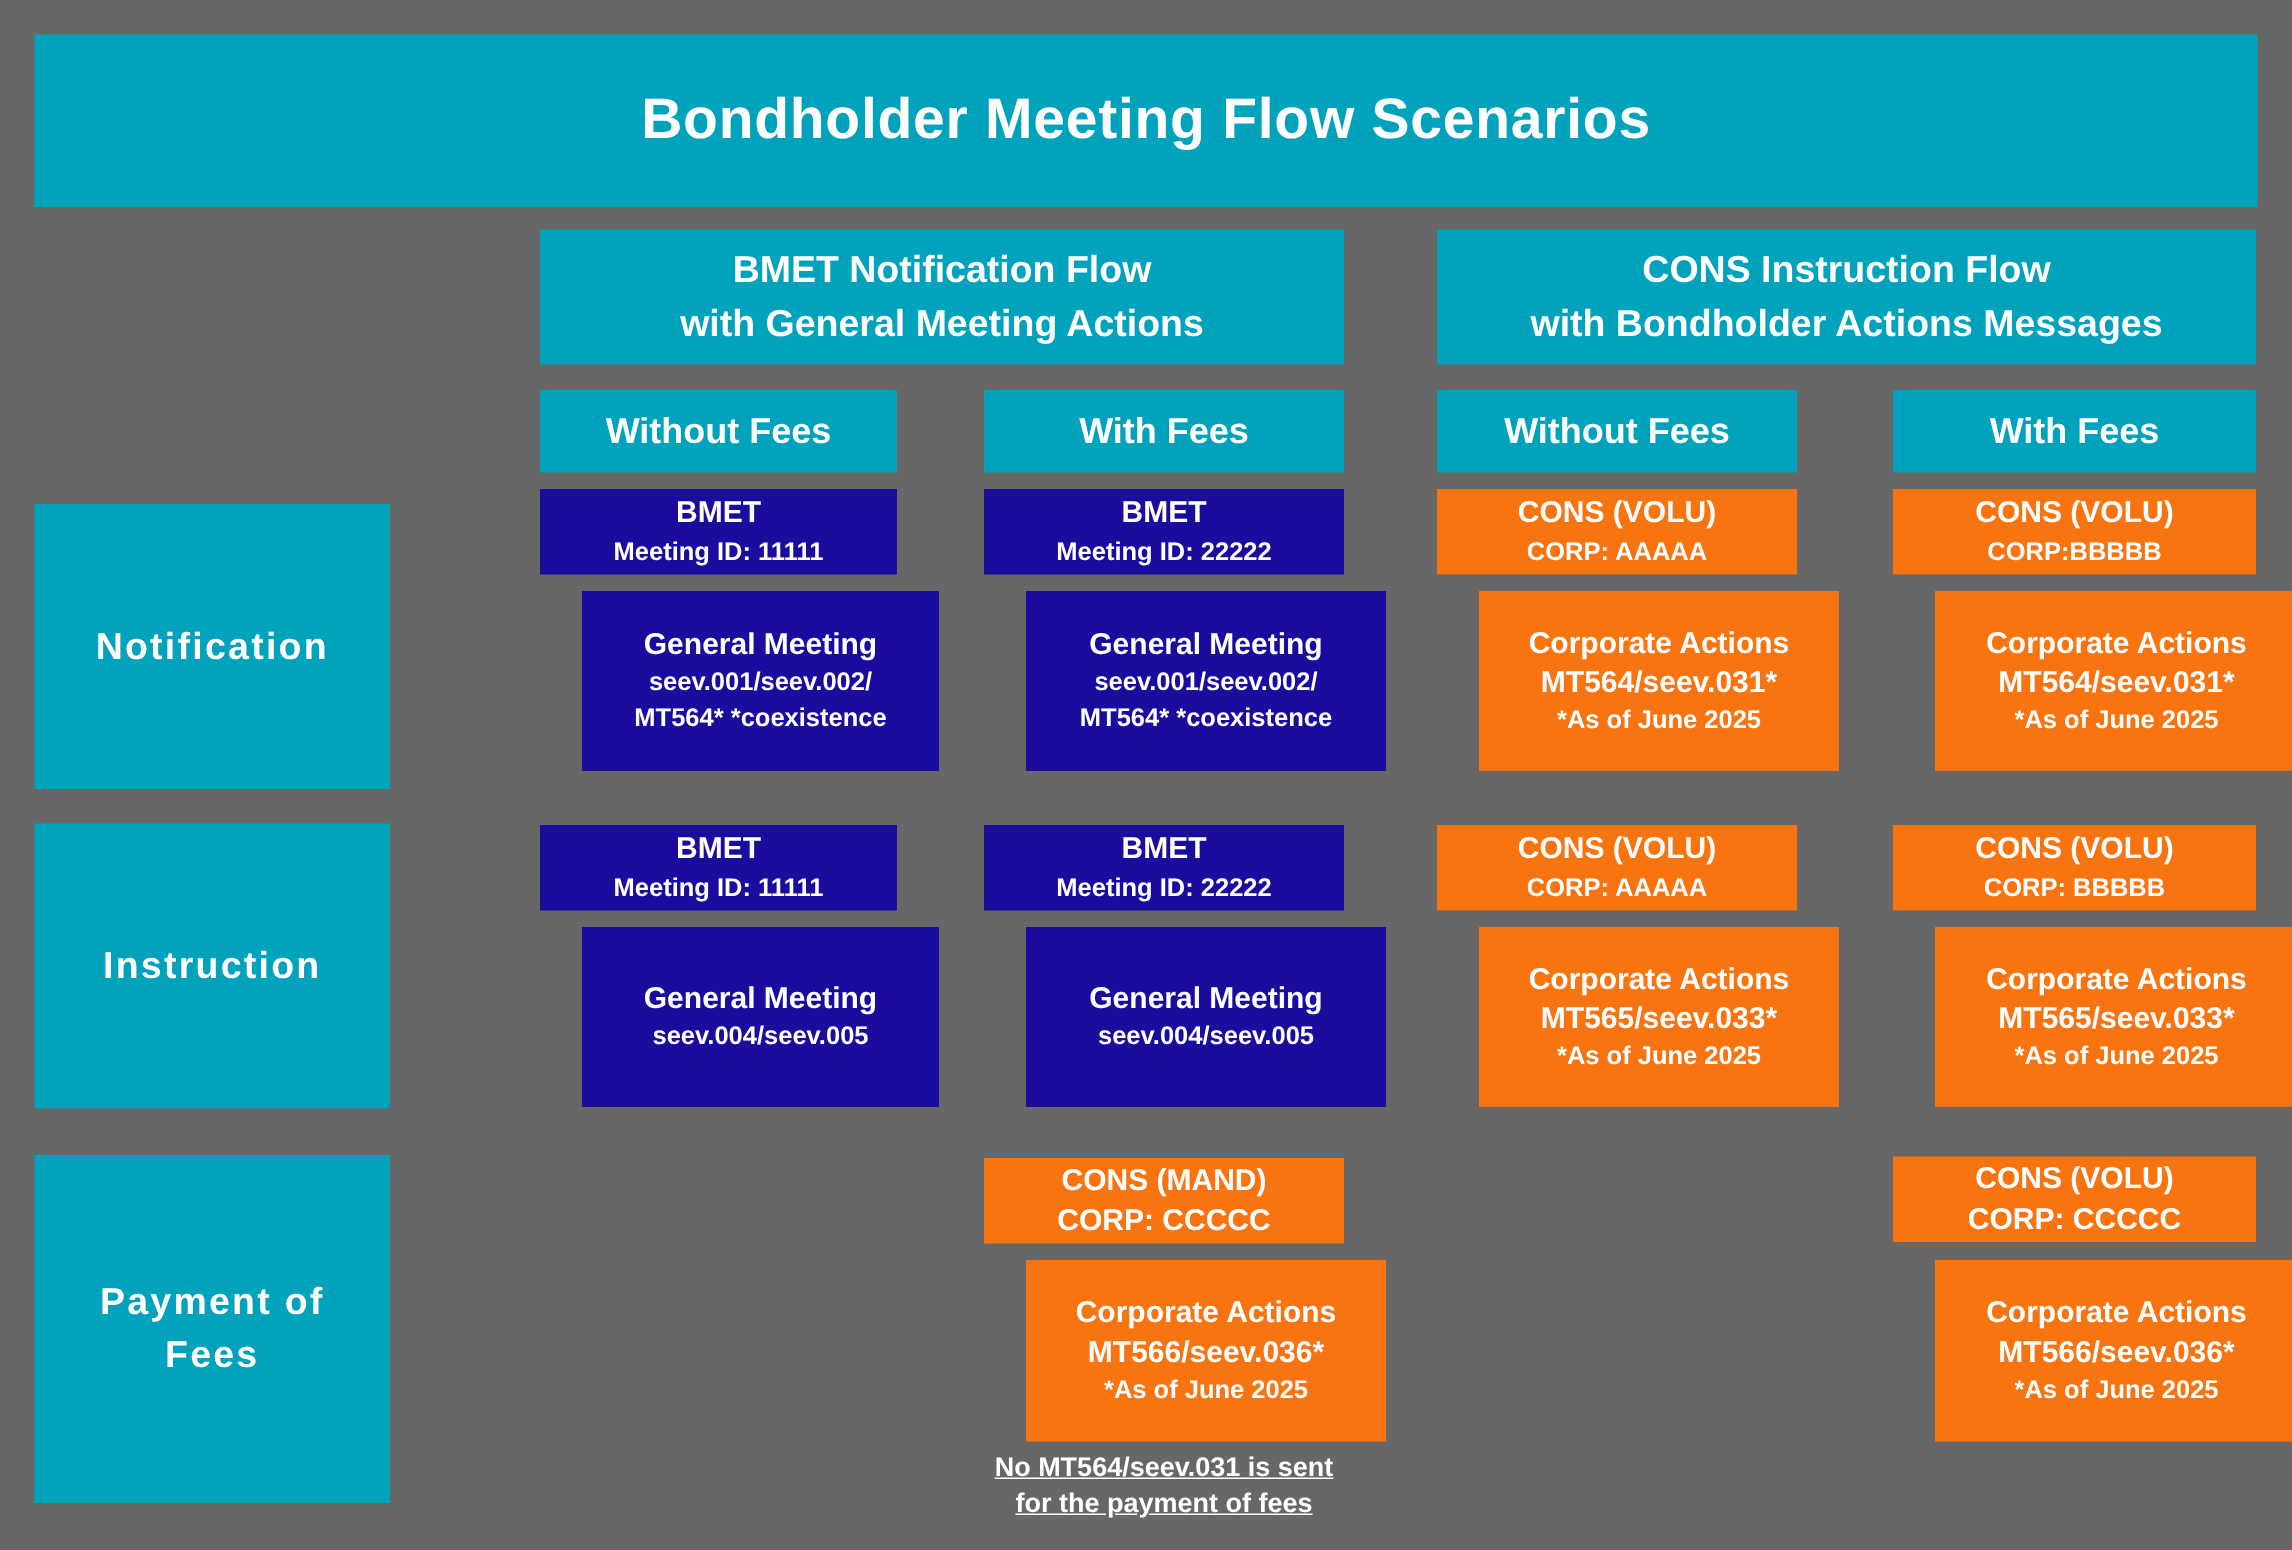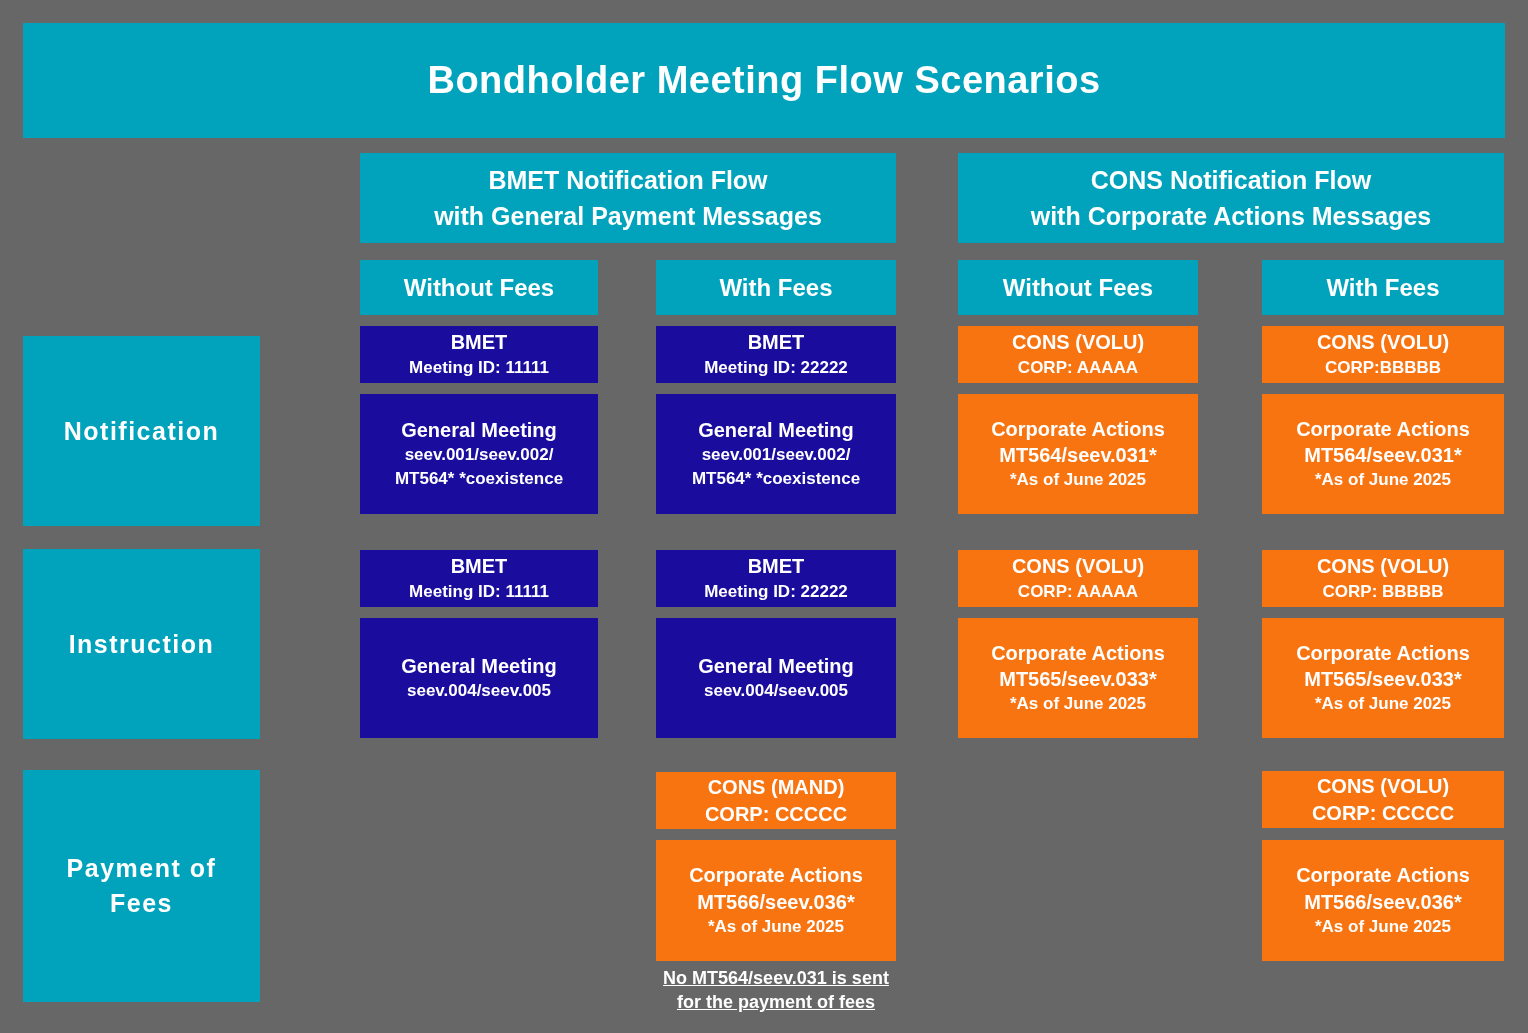--- a/index.html
+++ b/index.html
@@ -56,20 +56,21 @@
     letter-spacing:1.5px;
     line-height:1.4;
   }
   .row-label span{display:block;}
   .small-box{
     height:57px;
     line-height:1.28;
   }
   .big-box{
     height:120px;
+    margin-left:28px;
   }
   .line-lg{font-size:20px;line-height:1.32;}
   .line-sm{font-size:17px;line-height:1.4;}
   .note{
     left:646px;top:966px;width:260px;
     font-size:18px;
     line-height:1.35;
     text-align:center;
     text-decoration:underline;
   }
@@ -78,25 +79,25 @@
 <body>
 
 <div class="canvas">
 
   <div class="abs teal-bg center title-bar">
     <span>Bondholder Meeting Flow Scenarios</span>
   </div>
 
   <div class="abs teal-bg center group-header" style="left:360px;width:536px;">
     <div>BMET Notification Flow</div>
-    <div>with General Payment Messages</div>
+    <div>with General Meeting Actions</div>
   </div>
   <div class="abs teal-bg center group-header" style="left:958px;width:546px;">
-    <div>CONS Notification Flow</div>
-    <div>with Corporate Actions Messages</div>
+    <div>CONS Instruction Flow</div>
+    <div>with Bondholder Actions Messages</div>
   </div>
 
   <div class="abs teal-bg center col-header" style="left:360px;width:238px;">
     <span>Without Fees</span>
   </div>
   <div class="abs teal-bg center col-header" style="left:656px;width:240px;">
     <span>With Fees</span>
   </div>
   <div class="abs teal-bg center col-header" style="left:958px;width:240px;">
     <span>Without Fees</span>

